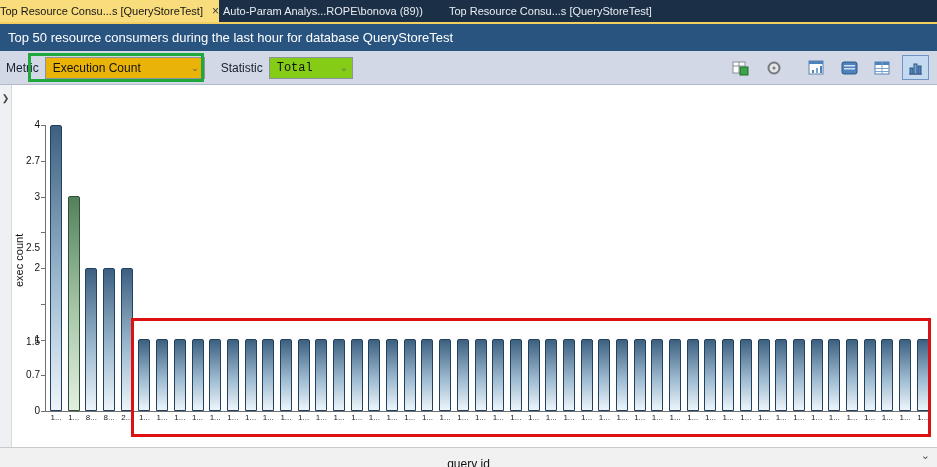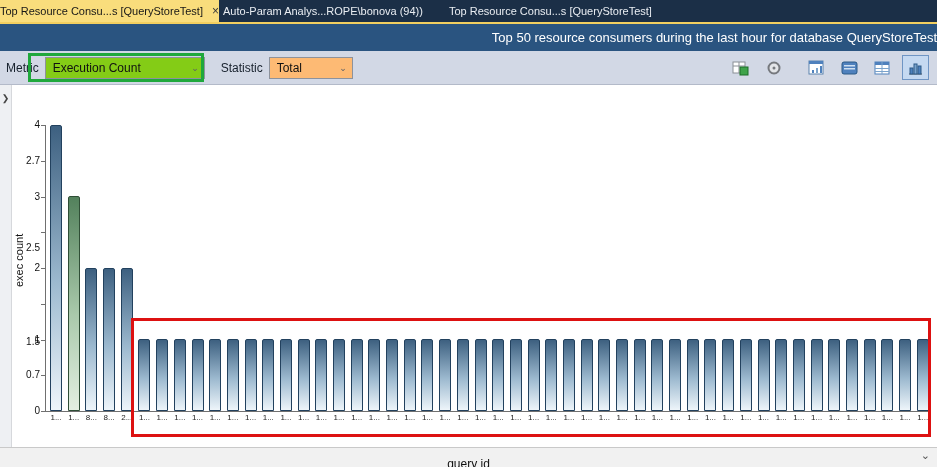--- a/index.html
+++ b/index.html
@@ -9,29 +9,29 @@
   
   .tabstrip { height:22px; background:#1b2f47; display:flex; align-items:stretch; }
   .tab { display:flex; align-items:center; padding:0 0; font-size:11px; color:#e9edf2; white-space:nowrap; cursor:default; }
   .tab.active { background:#f9dd7c; color:#161616; }
   .tab .close { margin-left:9px; font-size:12px; line-height:12px; color:#3a3a3a; cursor:pointer; }
   .tab.gap2 { margin-left:4px; }
   .tab.gap3 { margin-left:26px; }
   .goldline { height:2px; background:#f2cf60; }
 
   
-  .titlebar { height:27px; background:#2a5480; color:#ffffff; font-size:13px; display:flex; align-items:center; padding-left:8px;justify-content:flex-end; }
+  .titlebar { height:27px; background:#2a5480; color:#ffffff; font-size:13px; display:flex; align-items:center; padding-left:8px; }
 
   
   .toolbar { height:34px; background:#d2d8e5; border-bottom:1px solid #b3bac9; display:flex; align-items:center; padding-left:6px; position:relative; }
   .tb-label { font-size:12px; color:#16202c; margin-right:6px; }
-  .combo { height:22px; border:1px solid #8d929c; font-size:12px; color:#111; display:flex; align-items:center; justify-content:space-between; padding:0 5px 0 7px; background:#84cc16; cursor:default; }
+  .combo { height:22px; border:1px solid #8d929c; font-size:12px; color:#111; display:flex; align-items:center; justify-content:space-between; padding:0 5px 0 7px; background:#eab308; cursor:default; }
   .combo .chev { font-size:9px; color:#5a5f66; margin-left:8px; }
   .combo.metric { width:160px; margin-right:16px; }
-  .combo.statistic { width:84px; background:#fdba74; }
+  .combo.statistic { width:84px; background:#84cc16;font-family:Liberation Mono, monospace; }
   .metric-highlight { position:absolute; left:28px; top:2px; width:176px; height:29px; border:3px solid #1fa83c; pointer-events:none; }
   .tb-icons { position:absolute; right:8px; top:4px; display:flex; gap:6px; align-items:center; }
   .tb-btn { width:27px; height:25px; display:flex; align-items:center; justify-content:center; border:1px solid transparent; cursor:pointer; }
   .tb-btn.grp { margin-left:10px; }
   .tb-btn.active { background:#c5d9f1; border:1px solid #6f95c4; }
 
   
   .chart-region { position:relative; height:362px; background:#ffffff; }
   .left-strip { position:absolute; left:0; top:0; width:12px; height:362px; background:#eef0f3; border-right:1px solid #d6d8dc; font-size:9px; color:#444; text-align:center; padding-top:8px; cursor:pointer; }
   .ylabel { position:absolute; left:13px; top:70px; height:210px; writing-mode:vertical-rl; transform:rotate(180deg); font-size:11px; color:#111; display:flex; align-items:center; justify-content:center; }
@@ -59,21 +59,21 @@
 <body>
 
 <div class="page">
 
   <div class="tabstrip">
     <div class="tab active">
       <span>Top Resource Consu...s [QueryStoreTest]</span>
       <span class="close">×</span>
     </div>
     <div class="tab gap2">
-      <span>Auto-Param Analys...ROPE\bonova (94))</span>
+      <span>Auto-Param Analys...ROPE\bonova (89))</span>
     </div>
     <div class="tab gap3">
       <span>Top Resource Consu...s [QueryStoreTest]</span>
     </div>
   </div>
   <div class="goldline"></div>
 
   <div class="titlebar">
     <span>Top 50 resource consumers during the last hour for database QueryStoreTest</span>
   </div>

